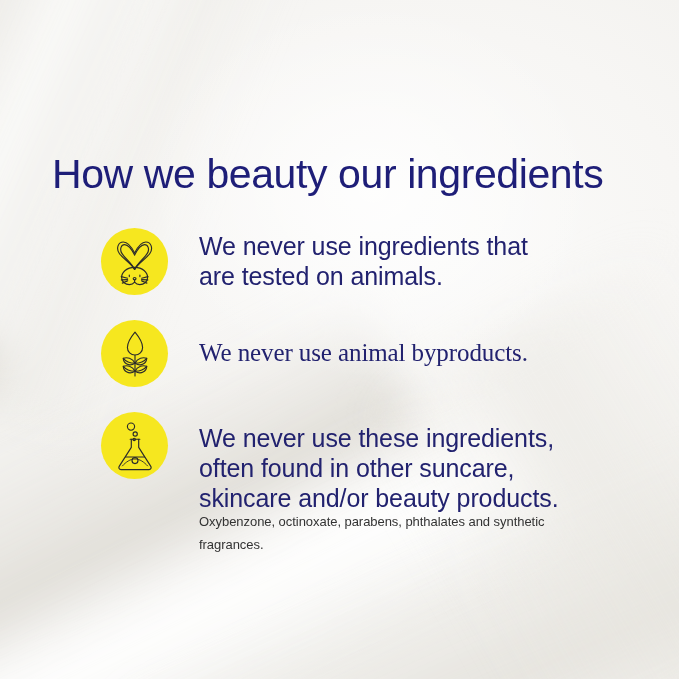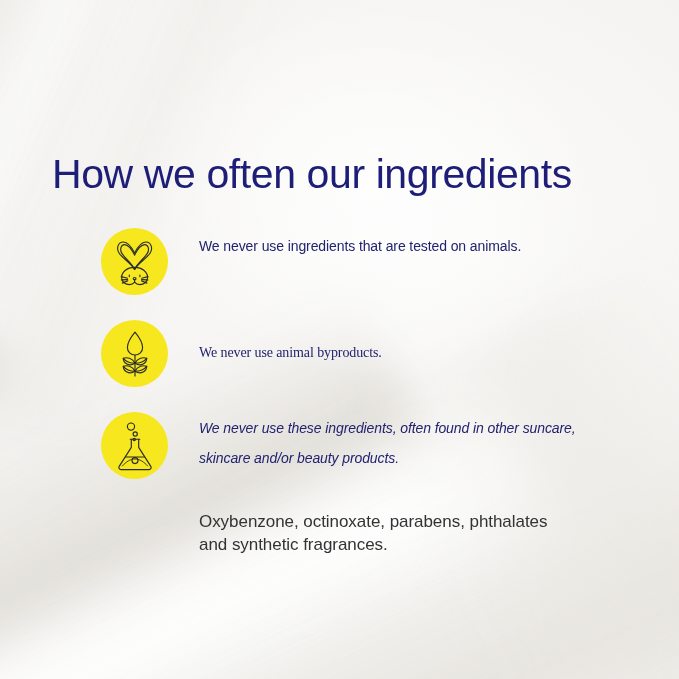--- a/index.html
+++ b/index.html
@@ -169,36 +169,36 @@
   .badge svg {
     display: block;
   }
 
   .item-text {
     position: absolute;
     left: 199px;
     top: 0;
     width: 400px;
     color: #22226f;
-    font-size: 14px;
+    font-size: 25px;
     line-height: 30px;
     font-weight: 400;
     letter-spacing: -0.1px;
   }
   .item-1 .item-text { top: 3px; width: 370px; }
   .item-2 .item-text { top: 18px; width: 380px; font-family: Liberation Serif, serif; }
-  .item-3 .item-text { top: 1px; width: 402px; font-style: italic; }
+  .item-3 .item-text { top: 11px; width: 402px; }
 
   .item-subtext {
     position: absolute;
     left: 199px;
     top: 98px;
     width: 360px;
     color: #333333;
-    font-size: 17px;
+    font-size: 13px;
     line-height: 23px;
     font-weight: 400;
     letter-spacing: -0.05px;
   }
 </style>
 </head>
 <body>
 
 <div id="page">
 
@@ -206,21 +206,21 @@
   <div class="bg-fold-topleft"></div>
   <div class="bg-fold-topleft2"></div>
   <div class="bg-fold-bottom-a"></div>
   <div class="bg-fold-bottom-b"></div>
   <div class="bg-fold-bottom-c"></div>
   <div class="bg-fold-right"></div>
   <div class="bg-sheen"></div>
 
   <div class="content">
 
-    <h1 class="page-title">How we often our ingredients</h1>
+    <h1 class="page-title">How we beauty our ingredients</h1>
 
     <div class="items">
 
       <div class="item item-1">
         <div class="badge">
           <span>
             <svg width="44" height="48" viewBox="0 0 44 48" fill="none" stroke="#2b2b2b" stroke-width="1.15" stroke-linecap="round" stroke-linejoin="round">
 
               <path d="M21.6 31.5 C 17.6 24.5, 10.0 21.0, 6.2 15.2 C 2.8 10.0, 5.4 4.0, 10.3 4.0 C 15.4 4.0, 18.6 9.0, 21.6 15.0"></path>
               <path d="M21.6 31.5 C 18.3 24.6, 12.0 20.6, 8.9 15.4 C 6.3 11.0, 8.3 6.6, 11.6 6.6 C 15.6 6.6, 18.7 11.2, 21.6 17.0"></path>

